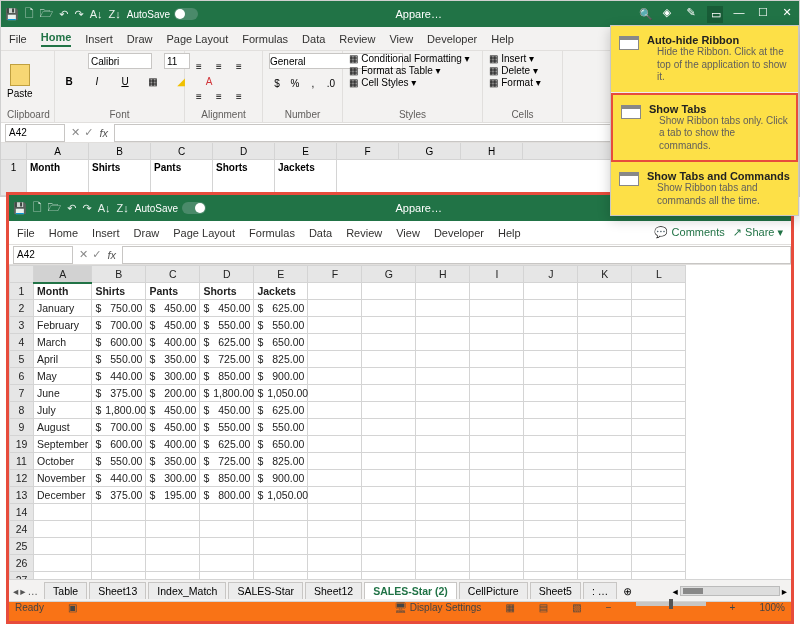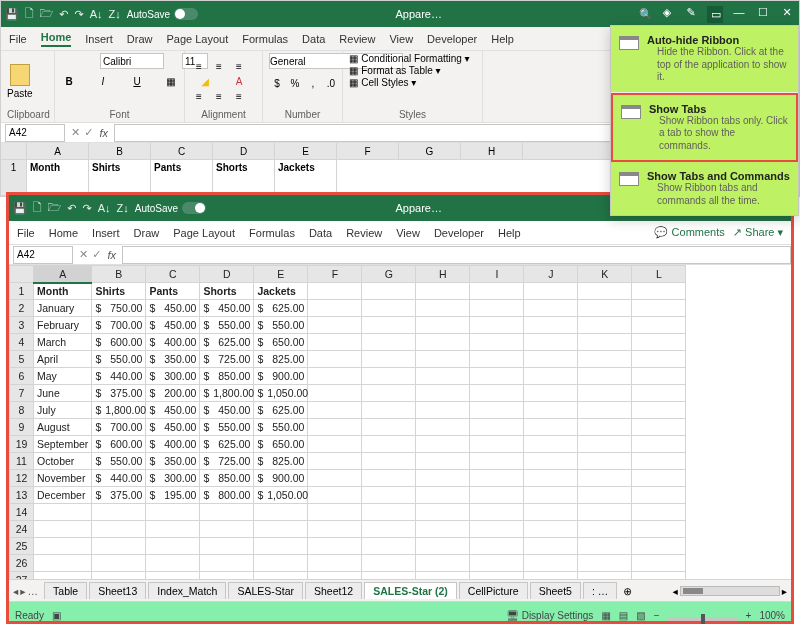--- a/index.html
+++ b/index.html
@@ -23,31 +23,31 @@
 .tabbar .tab.active { color: #217346; border-bottom: 2px solid #217346; padding-bottom: 2px; font-weight: 600; }
 .tabbar .right-actions { margin-left: auto; display: flex; gap: 8px; color: #217346; }
 
 .ribbon { background: #f3f2f1; height: 72px; display: flex; border-bottom: 1px solid #e1dfdd; }
 .rgroup { border-right: 1px solid #e1dfdd; display: flex; flex-direction: column; padding: 2px 6px; }
 .rgroup .controls { flex: 1; display: flex; align-items: center; gap: 4px; flex-wrap: wrap; }
 .rgroup .glabel { text-align: center; font-size: 10px; color: #605e5c; }
 .paste-btn { display: flex; flex-direction: column; align-items: center; font-size: 10px; gap: 2px; }
 .paste-btn .ic { width: 20px; height: 22px; background: #f7d774; border: 1px solid #c0a040; position: relative; }
 .fontbox { display:flex; flex-direction:column; gap:2px; }
-.fontbox .row1 { display:flex; gap:18px; }
+.fontbox .row1 { display:flex; gap:12px; }
 .fontbox input { height: 16px; font-size: 10px; border: 1px solid #c8c6c4; padding: 0 2px; background:#fff; }
 .mini-btn { width: 16px; height: 16px; border: 1px solid transparent; display: inline-flex; align-items: center; justify-content: center; font-size: 10px; }
 
 .namebox-row { height: 20px; display: flex; align-items: center; background: #fff; border-bottom: 1px solid #e1dfdd; }
 .namebox { width: 60px; height: 18px; border: 1px solid #c8c6c4; font-size: 10px; padding: 4px 3px; background:#fff; margin-left:4px; }
 .fx { margin: 0 6px; font-style: italic; color: #555; }
 .formula-bar { flex: 1; height: 18px; border: 1px solid #c8c6c4; background: #fff; }
 
 
-.popup { position: absolute; top: 24px; right: 0; width: 189px; background: #bef264; border: 1px solid #c8c6c4; box-shadow: 0 4px 12px rgba(0,0,0,.2); z-index: 50; }
+.popup { position: absolute; top: 24px; right: 0; width: 189px; background: #fde047; border: 1px solid #c8c6c4; box-shadow: 0 4px 12px rgba(0,0,0,.2); z-index: 50; }
 .popup .item { display: flex; padding: 8px 8px; gap: 8px; border-bottom: 1px solid #eee; }
 .popup .item:last-child { border-bottom: none; }
 .popup .item.sel { border: 2px solid #e74c3c; }
 .popup .item .ic { width: 20px; height: 14px; border: 1px solid #888; margin-top: 2px; flex-shrink: 0; background: linear-gradient(#888 0 3px, #fff 3px); }
 .popup .item .t { font-size: 11px; }
 .popup .item .t b { display:block; font-weight:600; color:#222; }
 .popup .item .t span { display:block; font-size: 10px; color: #605e5c; line-height: 1.25; margin-left: 10px; }
 
 
 .front-win { position: absolute; top: 192px; left: 6px; width: 788px; height: 432px; border: 3px solid #e74c3c; background: #fff; display: flex; flex-direction: column; }
@@ -66,21 +66,21 @@
 td.num { text-align: right; }
 
 .sheet-tabs { height: 22px; background: #f3f2f1; border-top: 1px solid #d4d4d4; display: flex; align-items: center; font-size: 10.5px; padding: 0 4px; gap: 2px; }
 .sheet-tabs .nav { display:flex; gap:2px; color:#555; margin-right:4px;}
 .sheet-tabs .stab { padding: 2px 8px; border: 1px solid #c8c6c4; border-bottom: none; background: #ececec; }
 .sheet-tabs .stab.active { background: #fff; color: #217346; font-weight: 600; }
 .sheet-tabs .spacer { flex: 1; }
 .hscroll { width: 100px; height: 10px; background: #ddd; position: relative; border: 1px solid #bbb; }
 .hscroll::after { content:""; position:absolute; left:2px; top:1px; width:20px; height:6px; background:#888; }
 
-.statusbar { height: 20px; background: #86efac; border-top: 1px solid #d4d4d4; display: flex; align-items: flex-end; font-size: 10px; padding: 0 6px; gap: 8px; color: #444; }
+.statusbar { height: 20px; background: #f97316; border-top: 1px solid #d4d4d4; display: flex; align-items: flex-start; font-size: 10px; padding: 0 6px; gap: 24px; color: #444; }
 .statusbar .spacer { flex: 1; }
 .zoom-slider { width: 70px; height: 4px; background: #c8c6c4; position: relative; }
 .zoom-slider::after { content:""; position:absolute; left: 33px; top:-3px; width:4px; height:10px; background:#555; }
 
 .back-sheet-preview { height: 36px; background: #fff; border-bottom: 1px solid #d4d4d4; display: flex; overflow: hidden; }
 .back-sheet-preview .phcol { border-right: 1px solid #d4d4d4; width: 62px; font-size:10px; padding: 2px 3px; font-weight:700; }
 .back-sheet-preview .phcol:first-child { width:26px; font-weight:normal; background:#e6e6e6; text-align:center;}
 .colhdr-row { height:17px; background:#e6e6e6; display:flex; border-bottom:1px solid #d4d4d4;}
 .colhdr-row span{ width:62px; border-right:1px solid #d4d4d4; text-align:center; font-size:10px; line-height:17px;}
 .colhdr-row span:first-child{width:26px;}
@@ -189,20 +189,28 @@
       <div class="glabel">Number</div>
     </div>
     <div class="rgroup" style="width:140px">
       <div class="controls" style="flex-direction:column;align-items:flex-start;gap:1px;font-size:10px">
         <span>▦ <span>Conditional Formatting</span> ▾</span>
         <span>▦ <span>Format as Table</span> ▾</span>
         <span>▦ <span>Cell Styles</span> ▾</span>
       </div>
       <div class="glabel">Styles</div>
     </div>
+    <div class="rgroup" style="width:80px">
+      <div class="controls" style="flex-direction:column;align-items:flex-start;gap:1px;font-size:10px">
+        <span>▦ <span>Insert</span> ▾</span>
+        <span>▦ <span>Delete</span> ▾</span>
+        <span>▦ <span>Format</span> ▾</span>
+      </div>
+      <div class="glabel">Cells</div>
+    </div>
   </div>
 
   <div class="namebox-row">
     <input class="namebox" value="A42" style="">
     <span style="margin-left:6px;color:#888">✕</span>
     <span style="margin-left:4px;color:#888">✓</span>
     <span class="fx">fx</span>
     <div class="formula-bar"></div>
   </div>
 

